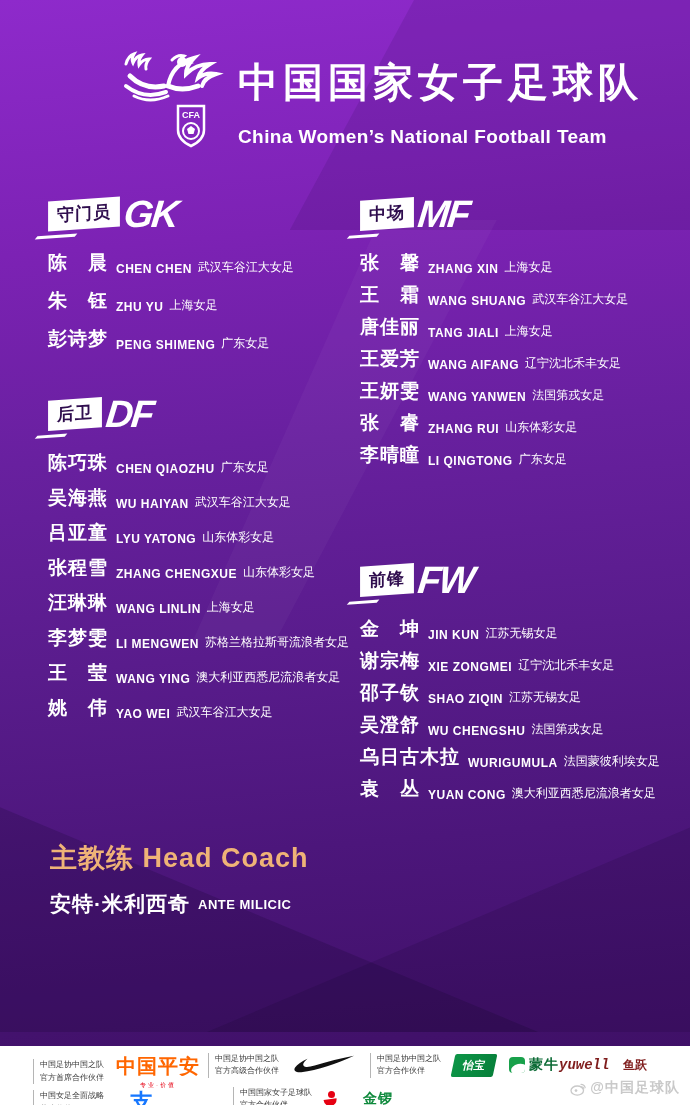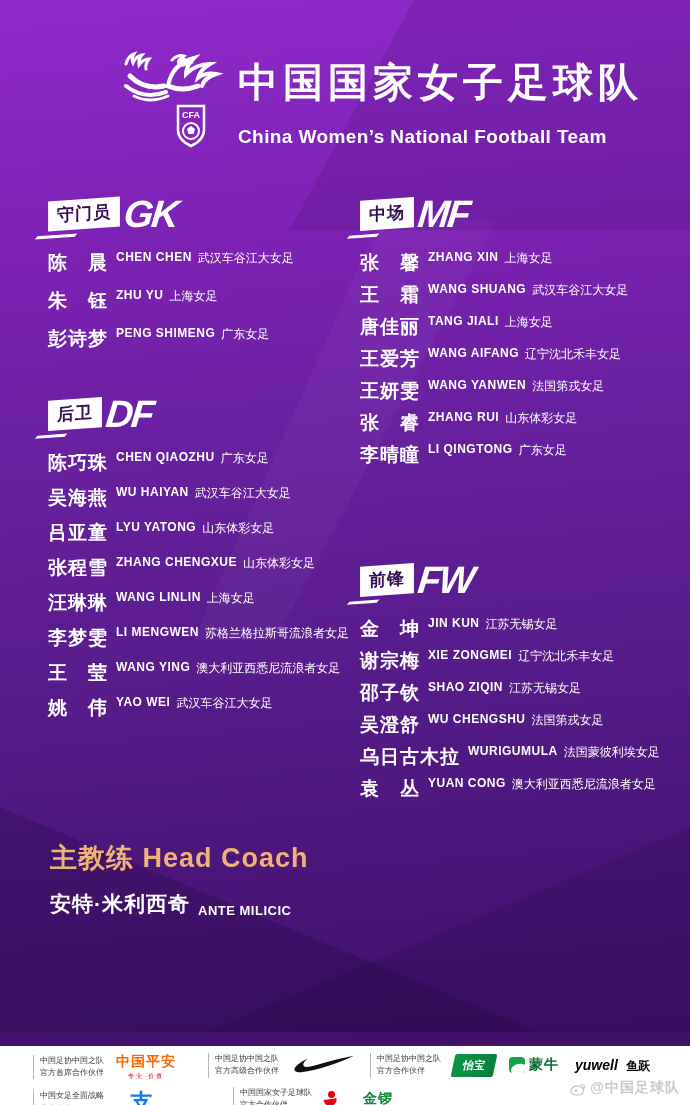--- a/index.html
+++ b/index.html
@@ -33,50 +33,50 @@
     position:relative;background:#fff;color:#2f0d4e;font-weight:800;font-size:17px;
     padding:3px 9px 4px;transform:rotate(-4deg) skew(-4deg);letter-spacing:1px;white-space:nowrap;
   }
   .sec-box::after{content:"";position:absolute;left:-12px;bottom:-7px;width:55%;height:3px;background:#fff;transform:skew(-42deg);}
   .sec-en{font-size:38px;font-weight:800;font-style:italic;letter-spacing:-2px;line-height:1;margin-left:4px;transform:skew(-6deg);}
   .rows{display:flex;flex-direction:column;}
   .sec-gk .rows{gap:12px;}
   .sec-df .rows{gap:9px;}
   .sec-mf .rows{gap:6px;}
   .sec-fw .rows{gap:6px;}
-  .player-row{display:flex;align-items:flex-start;white-space:nowrap;}
+  .player-row{display:flex;align-items:flex-end;white-space:nowrap;}
   .p-cn{font-size:19px;font-weight:700;letter-spacing:1px;}
   .p-en{font-size:12px;font-weight:700;letter-spacing:0.5px;margin-left:8px;}
   .p-club{font-size:12px;font-weight:500;margin-left:6px;}
 
   
   .coach{position:absolute;left:50px;top:840px;}
   .coach-title{font-size:27px;font-weight:800;color:#efb377;letter-spacing:1px;}
-  .coach-name{margin-top:14px;display:flex;align-items:flex-end;}
+  .coach-name{margin-top:14px;display:flex;align-items:center;}
   .coach-cn{font-size:21px;font-weight:700;letter-spacing:1px;}
   .coach-en{font-size:13px;font-weight:700;margin-left:8px;letter-spacing:0.5px;}
 
   
   .strip{position:absolute;left:0;bottom:0;width:690px;height:59px;background:#fff;color:#333;}
   .sp-block{position:absolute;display:flex;align-items:center;}
   .sp-caption{border-left:1px solid #b5b5b5;padding-left:6px;font-size:8px;line-height:1.55;color:#3a3a3a;white-space:nowrap;}
   .r1{top:7px;} .r2{top:41px;}
   .b1{left:33px;} .b2{left:208px;} .b3{left:370px;} .b4{left:33px;} .b5{left:233px;}
 
   .lg-pingan{margin-left:12px;text-align:center;}
-  .lg-pingan .t{color:#f60;font-weight:800;font-size:14px;letter-spacing:1px;}
+  .lg-pingan .t{color:#f60;font-weight:800;font-size:20px;letter-spacing:1px;}
   .lg-pingan .s{color:#e60012;font-size:6px;margin-top:1px;letter-spacing:2px;}
   .lg-nike{margin-left:14px;width:62px;height:22px;}
   .lg-yibao{margin-left:12px;background:linear-gradient(100deg,#0c9547,#07803a);color:#fff;font-weight:800;font-size:11px;
             padding:4px 10px;transform:skew(-12deg);border-radius:2px;}
   .lg-mengniu{margin-left:14px;display:flex;align-items:center;text-align:right;}
   .mn-ico{width:16px;height:16px;background:#18a14b;border-radius:4px;position:relative;overflow:hidden;}
   .mn-ico::after{content:"";position:absolute;left:2px;top:7px;width:16px;height:10px;background:#fff;border-radius:50% 50% 0 0;transform:rotate(-12deg);}
   .lg-mengniu .t{color:#0c6b36;font-weight:800;font-size:14px;margin-left:4px;letter-spacing:1px;}
-  .lg-yuwell{margin-left:16px;color:#000000;font-weight:800;}
+  .lg-yuwell{color:#7f1d1d;font-weight:800;font-family:Liberation Mono, monospace;}
   .lg-yuwell .en{font-size:14px;font-style:italic;letter-spacing:0;}
   .lg-yuwell .cn{font-size:12px;margin-left:4px;}
   .lg-alipay{margin-left:26px;color:#1677ff;font-weight:800;font-size:23px;}
   .lg-jinluo{margin-left:12px;display:flex;align-items:center;gap:23px;}
   .jl-ico{width:13px;height:16px;position:relative;}
   .jl-ico::before{content:"";position:absolute;left:4px;top:0;width:7px;height:7px;border-radius:50%;background:#e60012;}
   .jl-ico::after{content:"";position:absolute;left:0;top:8px;width:13px;height:7px;border-radius:0 0 7px 7px;background:#e60012;transform:rotate(-8deg);}
   .lg-jinluo .t{color:#0f8a3d;font-weight:800;font-size:14px;margin-left:3px;letter-spacing:1px;}
 
   .watermark{position:absolute;right:10px;bottom:8px;display:flex;align-items:center;color:#c9c9c9;font-weight:700;font-size:14px;letter-spacing:1px;}

